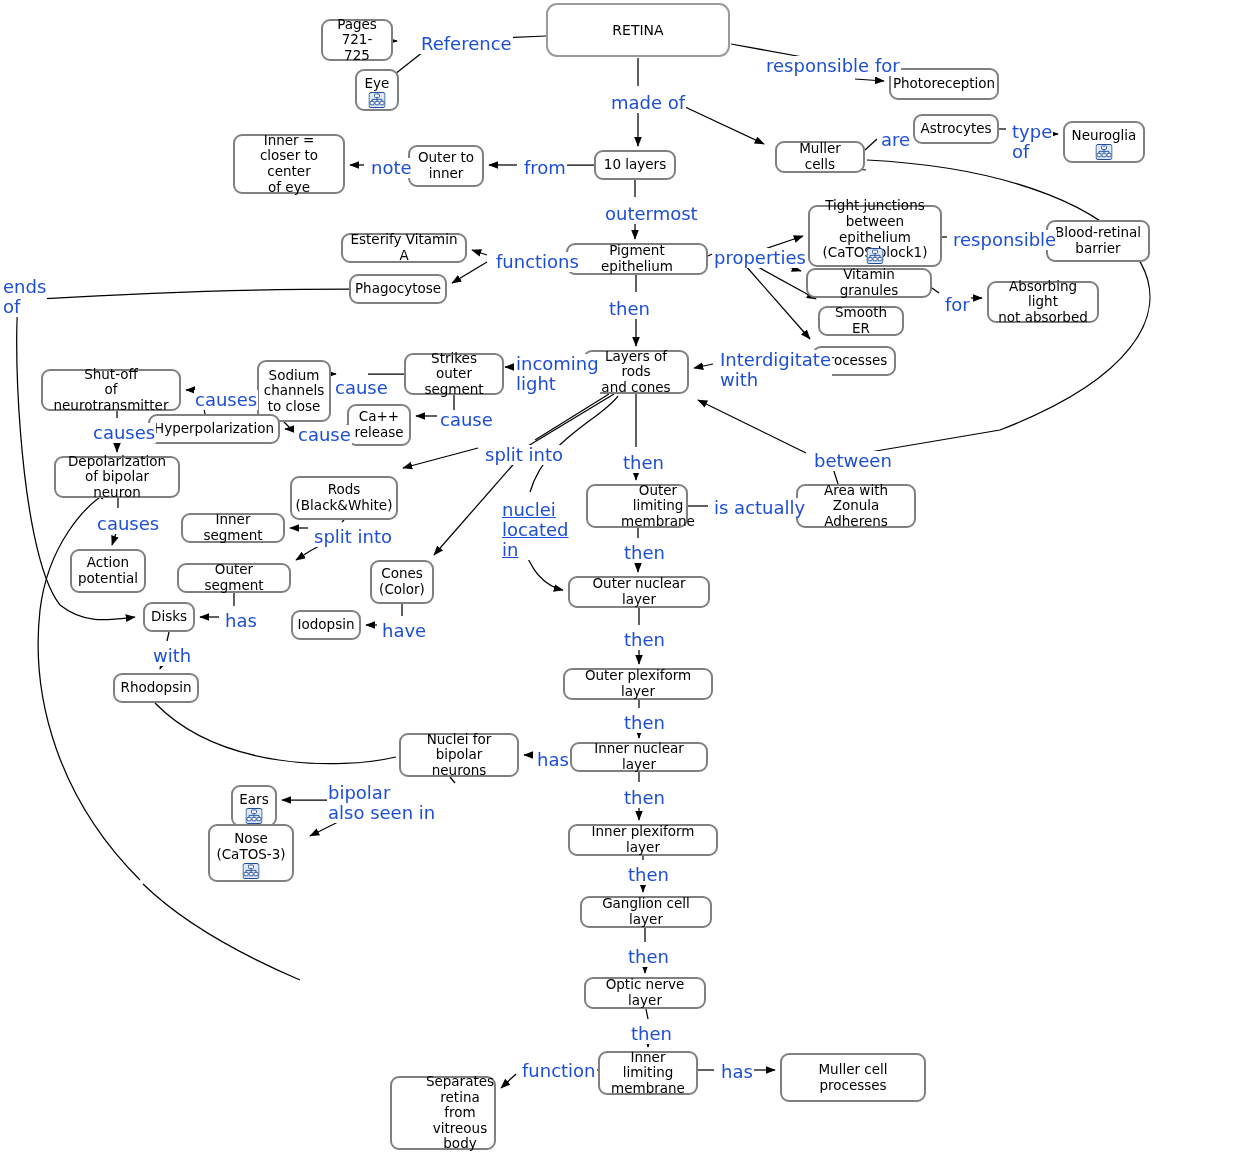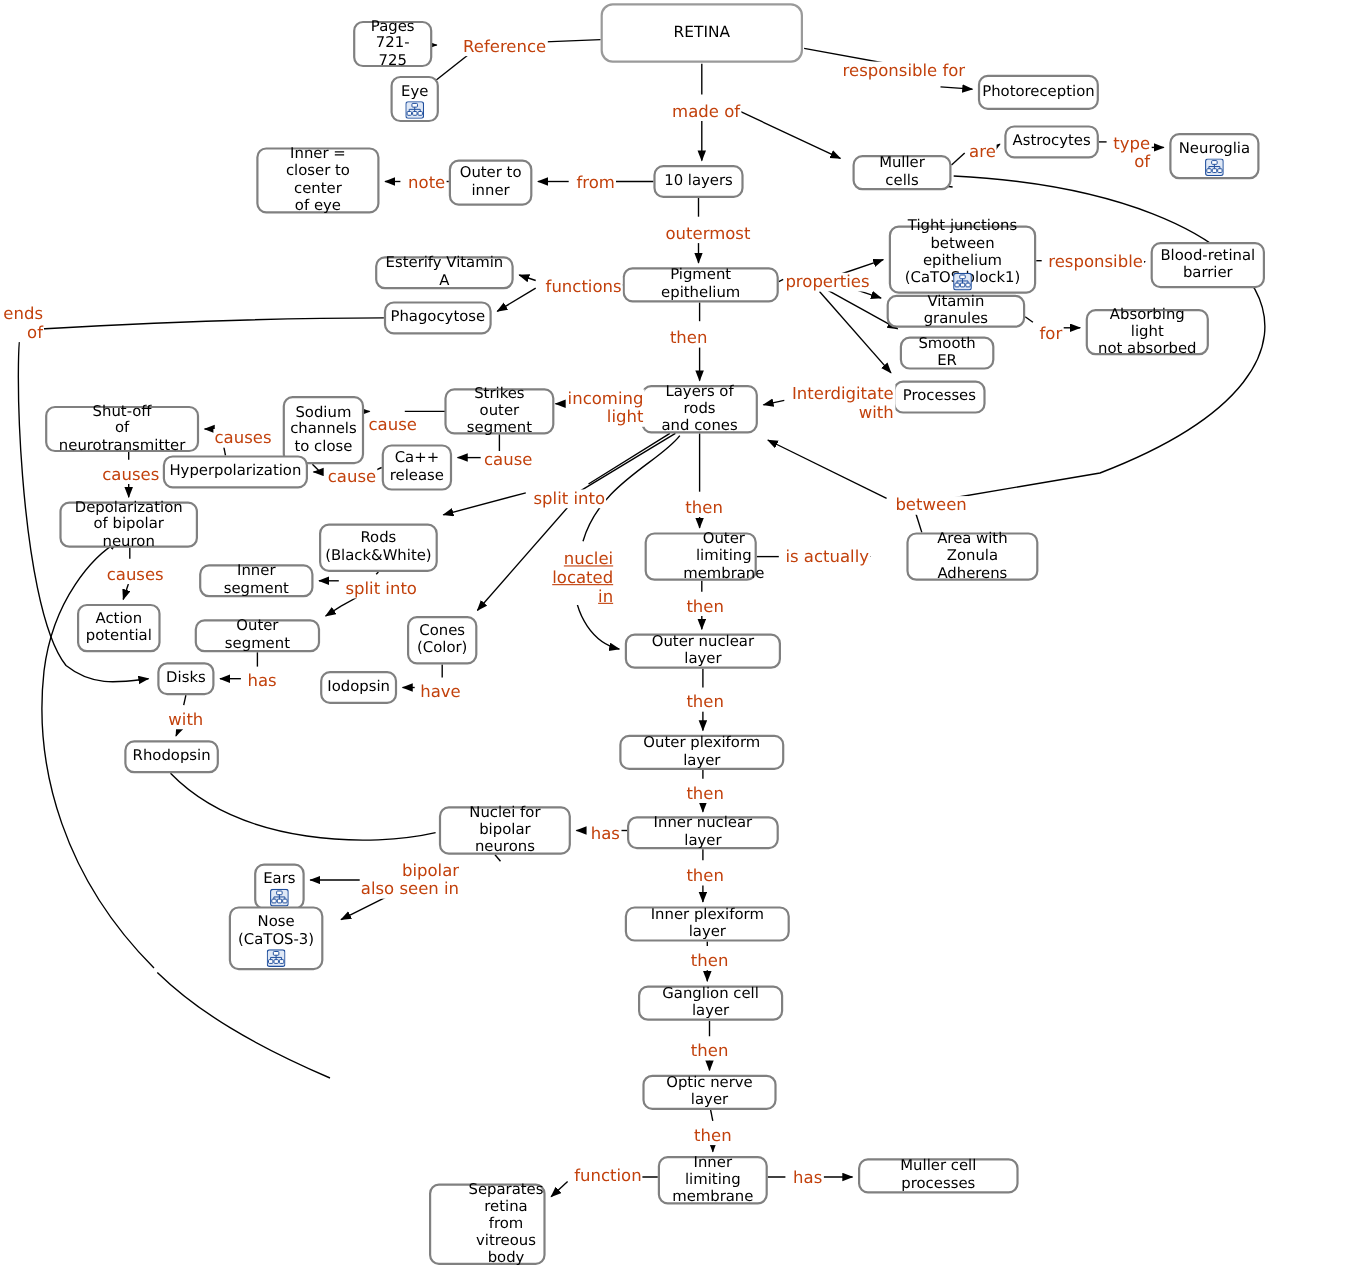--- a/index.html
+++ b/index.html
@@ -43,25 +43,25 @@
   .node.root {
     border-color: #9a9a9a;
     border-radius: 11px;
     font-size: 14px;
   }
   .node.withicon {
     padding-bottom: 15px;
   }
   .edge-label {
     position: absolute;
-    font-size: 15px;
+    font-size: 18px;
     line-height: 1.12;
-    color: #c2410c;
+    color: #1d4ed8;
     background: #ffffff;
-    text-align: right;
+    text-align: left;
     white-space: pre-line;
     z-index: 6;
     padding: 0 1px;
   }
   .mapicon {
     position: absolute;
     bottom: 1px;
     left: 50%;
     transform: translateX(-50%);
     width: 17px;
@@ -300,21 +300,21 @@
 of neurotransmitter</span></div>
       <div class="node" style="left: 347px; top: 404px; width: 64px; height: 42px;"><span>Ca++
 release</span></div>
       <div class="node" style="left: 148px; top: 414px; width: 132px; height: 30px;"><span>Hyperpolarization</span></div>
       <div class="node" style="left: 54px; top: 456px; width: 126px; height: 42px;"><span>Depolarization
 of bipolar neuron</span></div>
       <div class="node" style="left: 586px; top: 484px; width: 102px; height: 44px; padding-left: 48px;"><span>Outer limiting
 membrane</span></div>
       <div class="node" style="left: 290px; top: 476px; width: 108px; height: 44px;"><span>Rods
 (Black&amp;White)</span></div>
-      <div class="node" style="left: 824px; top: 484px; width: 120px; height: 44px;"><span>Area with
+      <div class="node" style="left: 796px; top: 484px; width: 120px; height: 44px;"><span>Area with
 Zonula Adherens</span></div>
       <div class="node" style="left: 181px; top: 513px; width: 104px; height: 30px;"><span>Inner segment</span></div>
       <div class="node" style="left: 70px; top: 549px; width: 76px; height: 44px;"><span>Action
 potential</span></div>
       <div class="node" style="left: 177px; top: 563px; width: 114px; height: 30px;"><span>Outer segment</span></div>
       <div class="node" style="left: 370px; top: 560px; width: 64px; height: 44px;"><span>Cones
 (Color)</span></div>
       <div class="node" style="left: 568px; top: 576px; width: 142px; height: 32px;"><span>Outer nuclear layer</span></div>
       <div class="node" style="left: 143px; top: 602px; width: 52px; height: 30px;"><span>Disks</span></div>
       <div class="node" style="left: 291px; top: 610px; width: 70px; height: 30px;"><span>Iodopsin</span></div>
@@ -338,21 +338,21 @@
             <path d="M8.5,5.4 L8.5,7.4 M3.5,7.4 L13.5,7.4 M3.5,7.4 L3.5,9.4 M8.5,7.4 L8.5,9.4 M13.5,7.4 L13.5,9.4" stroke="#1f4e9c" stroke-width="0.9" fill="none"></path>
             <rect x="1.6" y="9.4" width="4" height="3.4" rx="0.8" fill="#ffffff" stroke="#1f4e9c" stroke-width="0.9"></rect>
             <rect x="6.6" y="9.4" width="4" height="3.4" rx="0.8" fill="#ffffff" stroke="#1f4e9c" stroke-width="0.9"></rect>
             <rect x="11.5" y="9.4" width="4" height="3.4" rx="0.8" fill="#ffffff" stroke="#1f4e9c" stroke-width="0.9"></rect>
           </svg></span></div>
       <div class="node" style="left: 568px; top: 824px; width: 150px; height: 32px;"><span>Inner plexiform layer</span></div>
       <div class="node" style="left: 580px; top: 896px; width: 132px; height: 32px;"><span>Ganglion cell layer</span></div>
       <div class="node" style="left: 584px; top: 977px; width: 122px; height: 32px;"><span>Optic nerve layer</span></div>
       <div class="node" style="left: 598px; top: 1051px; width: 100px; height: 44px;"><span>Inner limiting
 membrane</span></div>
-      <div class="node" style="left: 780px; top: 1053px; width: 146px; height: 32px;"><span>Muller cell processes</span></div>
+      <div class="node" style="left: 780px; top: 1053px; width: 146px; height: 49px;"><span>Muller cell processes</span></div>
       <div class="node" style="left: 390px; top: 1076px; width: 106px; height: 74px; padding-left: 40px;"><span>Separates
 retina
 from vitreous
 body</span></div>
     </div>
   <div id="labels">
       <div class="edge-label" style="left: 420px; top: 34px;">Reference</div>
       <div class="edge-label" style="left: 765px; top: 56px;">responsible for</div>
       <div class="edge-label" style="left: 610px; top: 93px;">made of</div>
       <div class="edge-label" style="left: 880px; top: 130px;">are</div>

